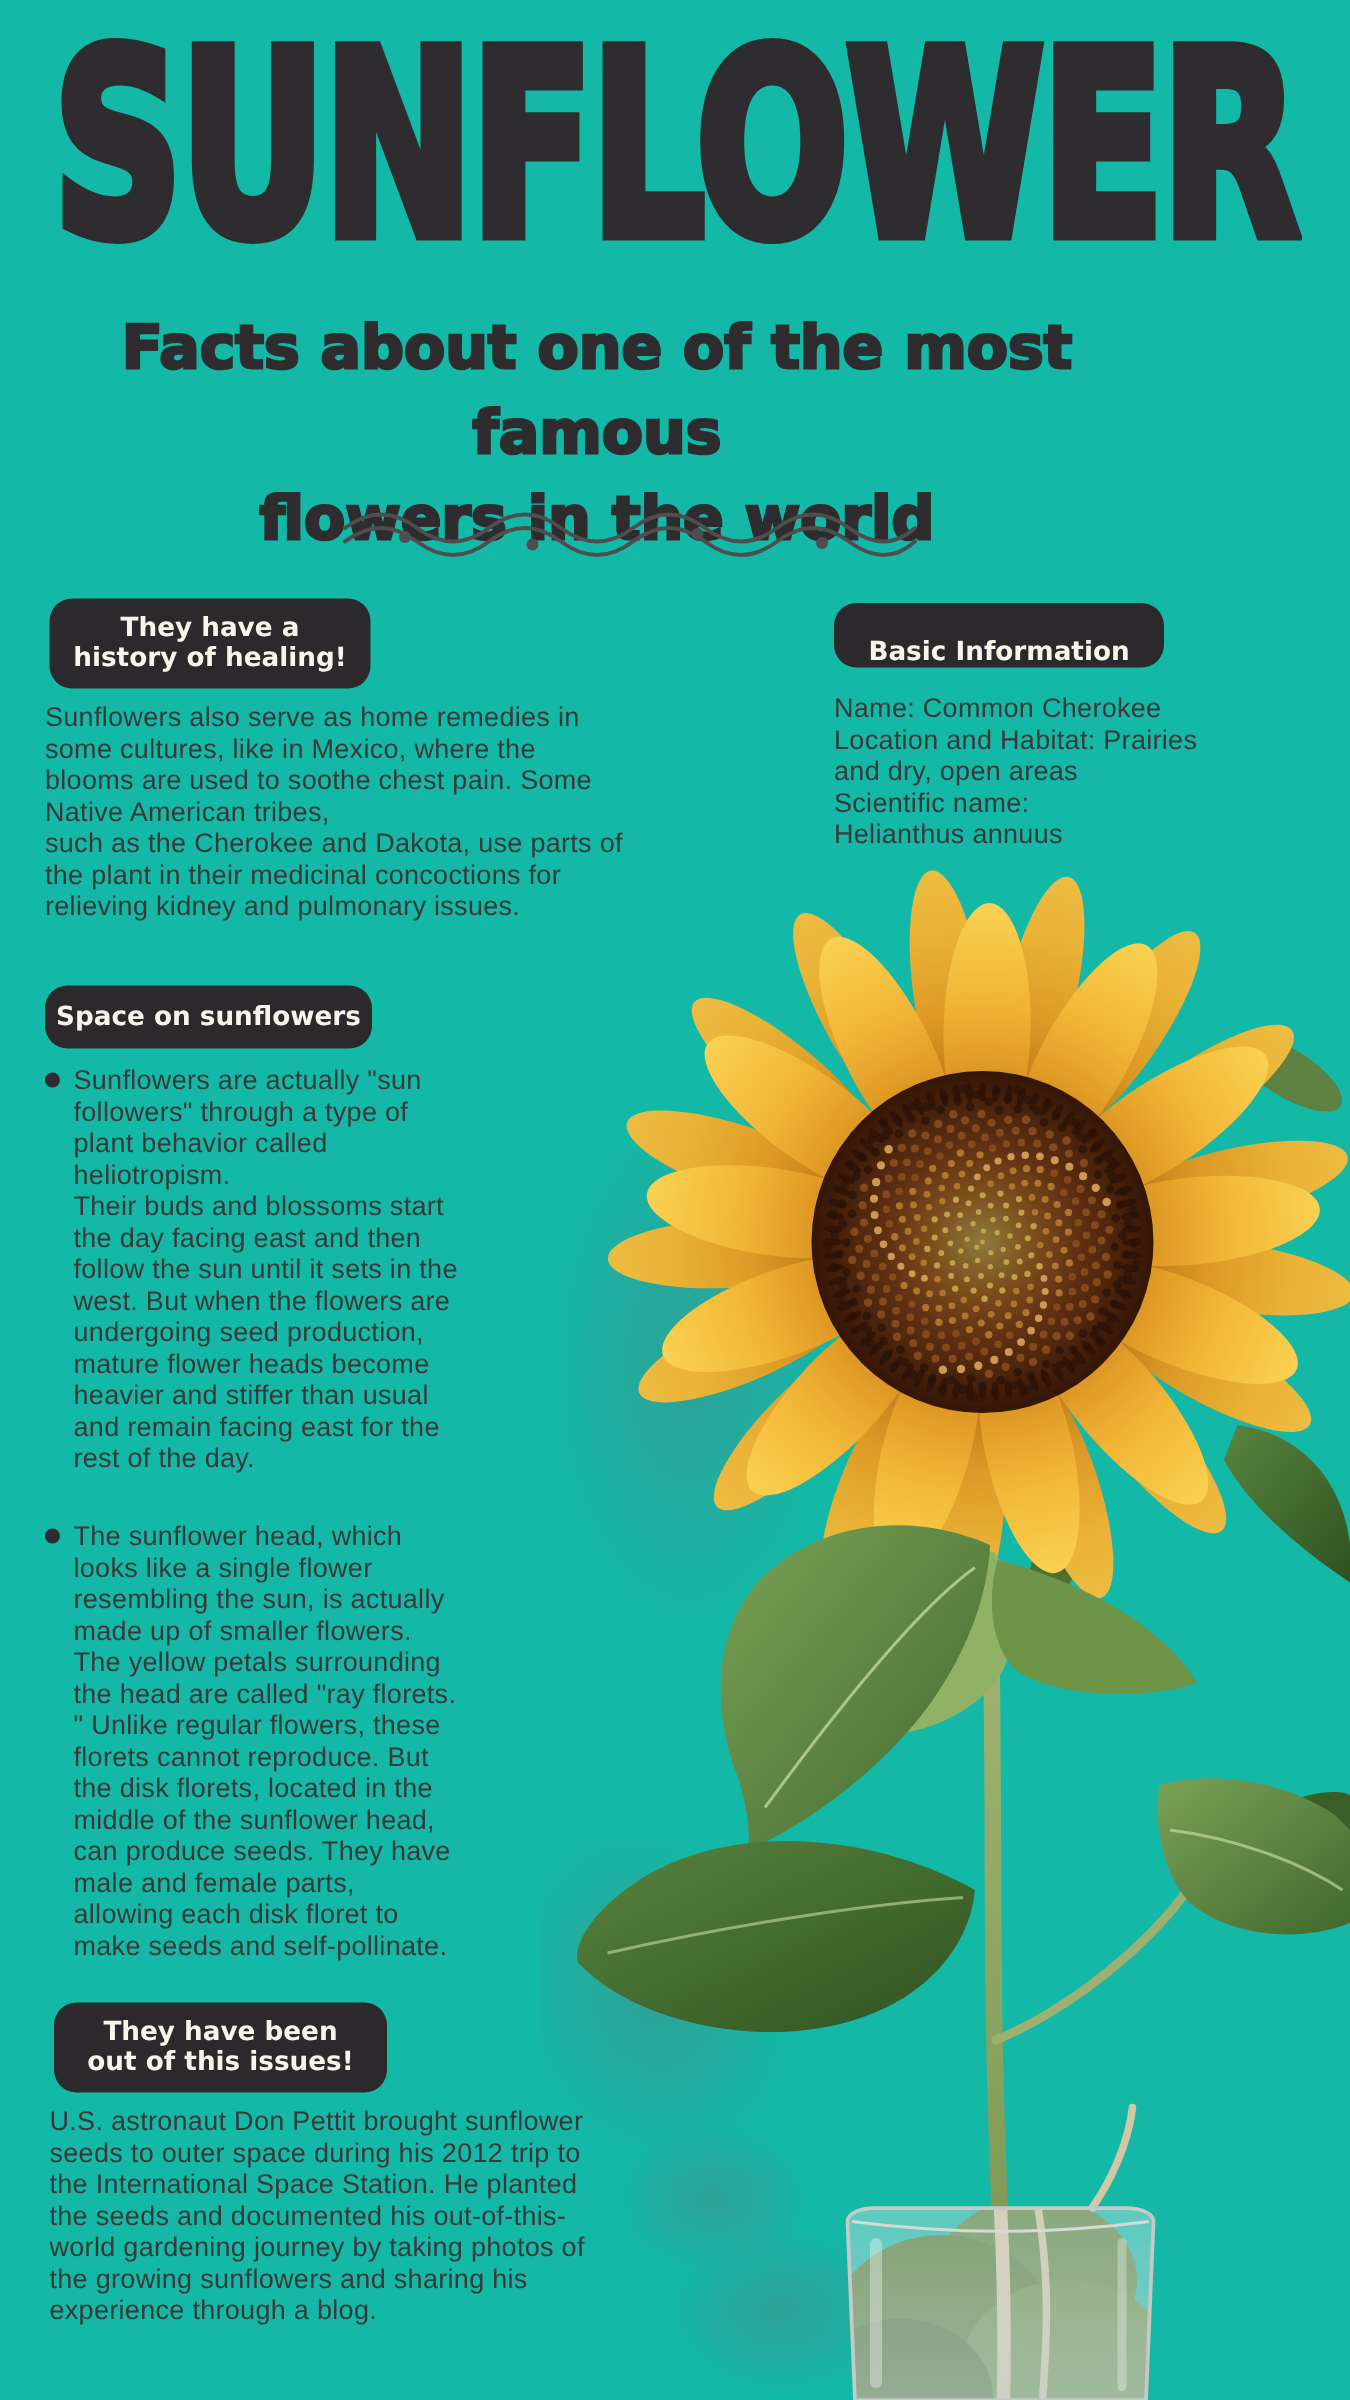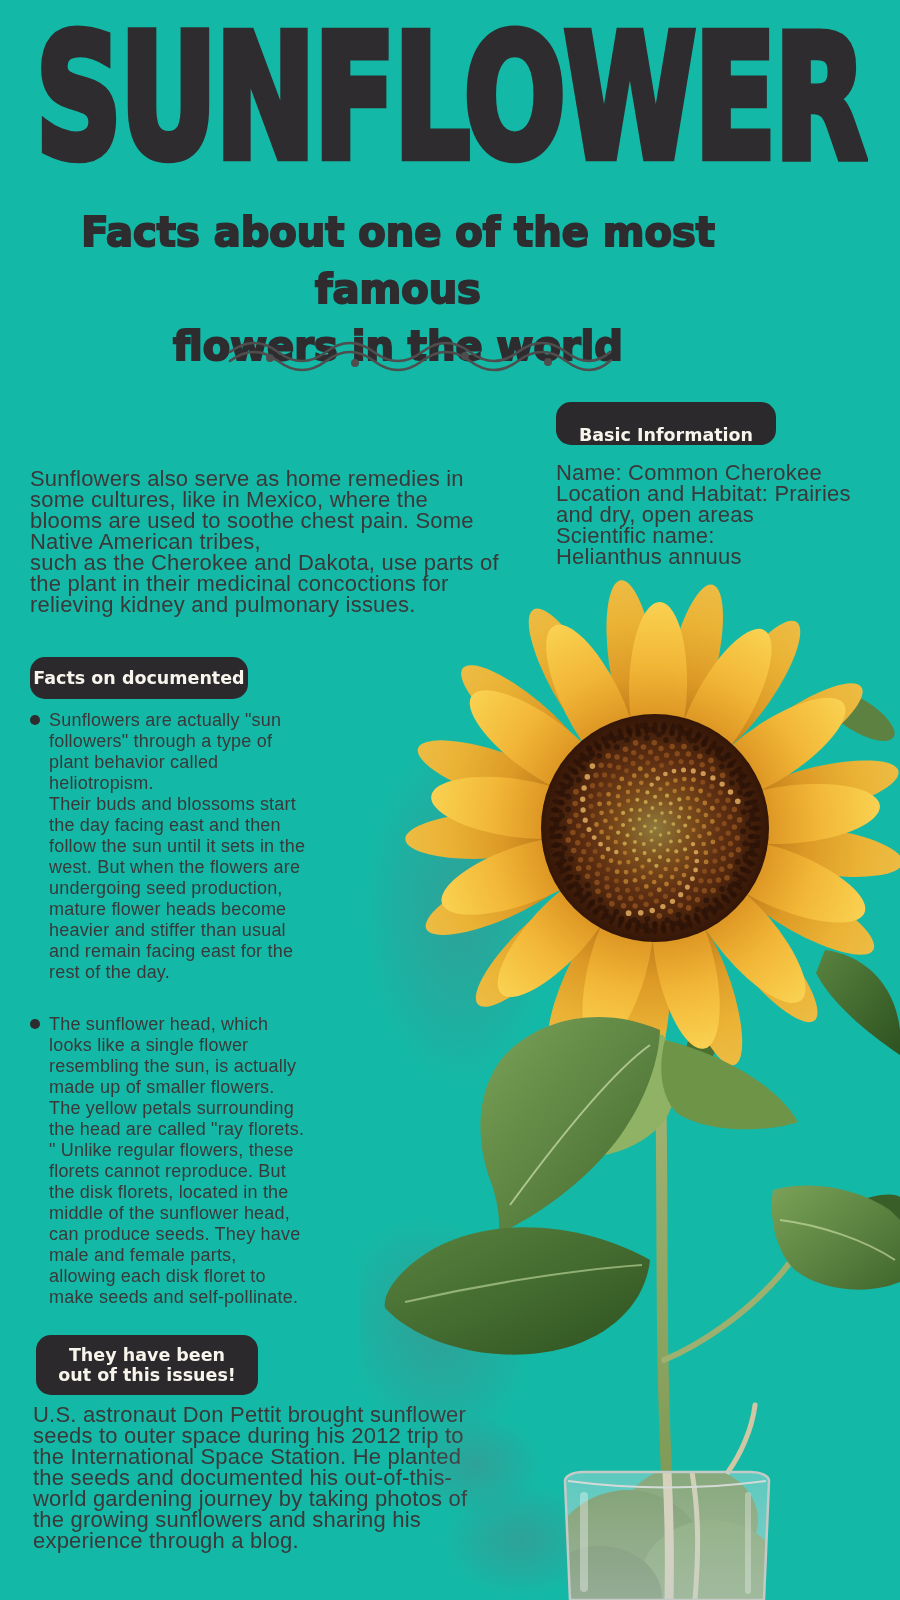--- a/index.html
+++ b/index.html
@@ -31,21 +31,21 @@
     color:#f7f4ec;font-family:"DejaVu Sans",sans-serif;font-weight:bold;
     font-size:17.5px;line-height:20px;text-align:center;white-space:pre-line;
   }
   .badge-healing{left:33px;top:399px;width:214px;height:60px;}
   .badge-basic{left:556px;top:402px;width:220px;height:43px;align-items:flex-end;}
   .badge-facts{left:30px;top:657px;width:218px;height:42px;}
   .badge-space{left:36px;top:1335px;width:222px;height:60px;}
 
   
   .copy{
-    position:absolute;color:#3a393a;font-size:22px;line-height:21px;
+    position:absolute;color:#3a393a;font-size:18px;line-height:21px;
     letter-spacing:0.2px;white-space:pre-line;
   }
   .copy-healing{left:30px;top:468px;width:490px;}
   .copy-basic{left:556px;top:462px;width:330px;}
   .copy-space{left:33px;top:1404px;width:470px;}
 
   .facts-list{
     position:absolute;left:30px;top:710px;width:400px;margin:0;padding:0;list-style:none;
   }
   .facts-list li{
@@ -78,39 +78,43 @@
       <path d="M2 23 Q26 5 50 23 T98 23 T146 23 T194 23 T242 23 T290 23 T338 23 T382 23"></path>
     </g>
     <g fill="#4f4d4d">
       <circle cx="42" cy="20" r="4"></circle>
       <circle cx="127" cy="25" r="4"></circle>
       <circle cx="237" cy="18" r="4"></circle>
       <circle cx="320" cy="24" r="4"></circle>
     </g>
   </svg>
 
+  <div class="badge badge-healing">
+    <span>They have a
+history of healing!</span>
+  </div>
   <div class="copy copy-healing">Sunflowers also serve as home remedies in
 some cultures, like in Mexico, where the
 blooms are used to soothe chest pain. Some
 Native American tribes,
 such as the Cherokee and Dakota, use parts of
 the plant in their medicinal concoctions for
 relieving kidney and pulmonary issues.</div>
 
   <div class="badge badge-basic">
     <span>Basic Information</span>
   </div>
   <div class="copy copy-basic">Name: Common Cherokee
 Location and Habitat: Prairies
 and dry, open areas
 Scientific name:
 Helianthus annuus</div>
 
   <div class="badge badge-facts">
-    <span>Facts on documented</span>
+    <span>Space on sunflowers</span>
   </div>
   <ul class="facts-list">
     <li>
       <span class="dot"></span>
       <span class="txt">Sunflowers are actually "sun
 followers" through a type of
 plant behavior called
 heliotropism.
 Their buds and blossoms start
 the day facing east and then

